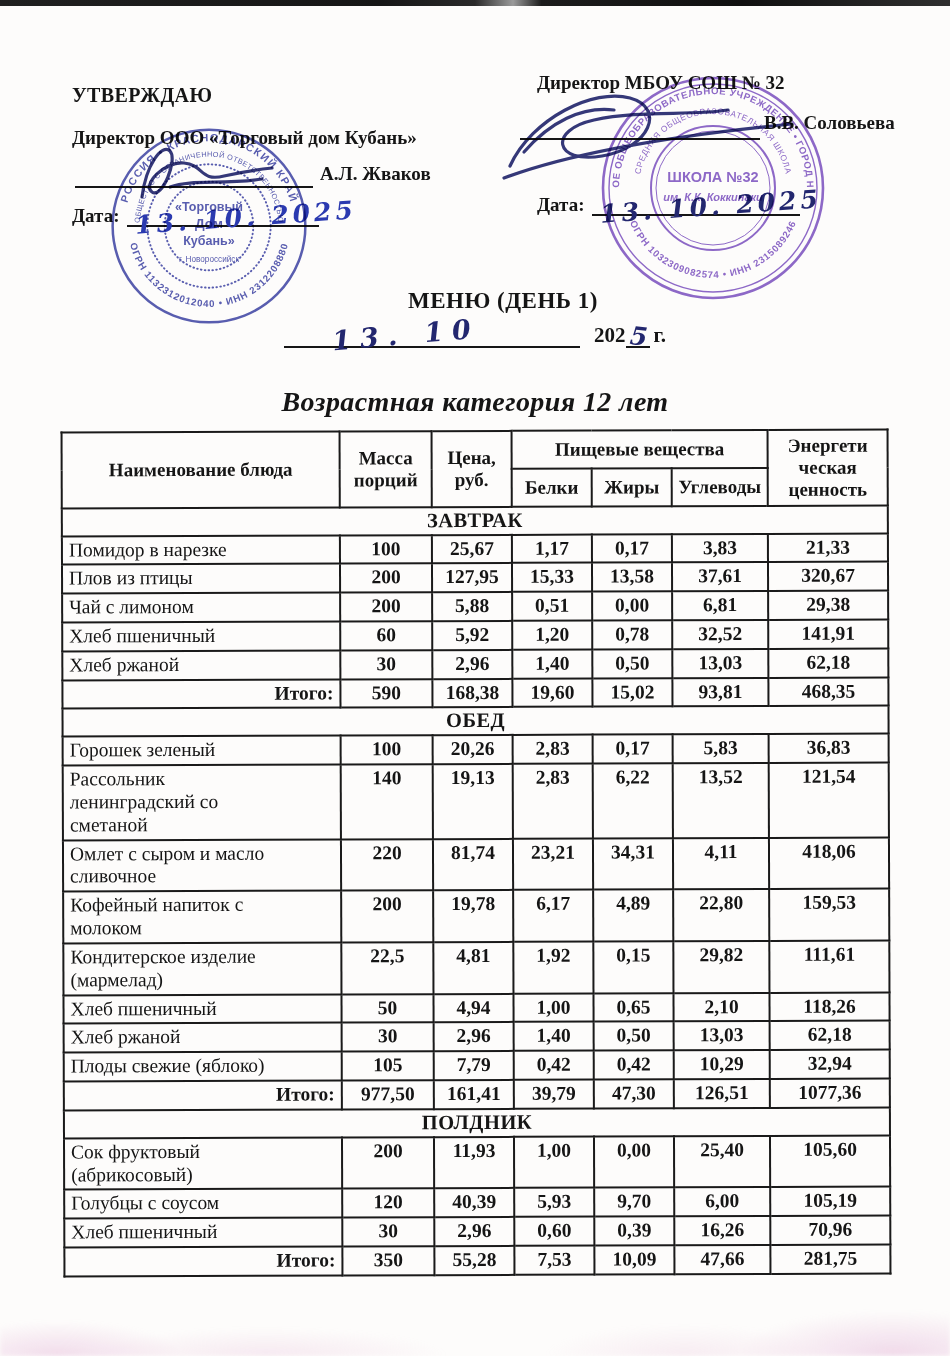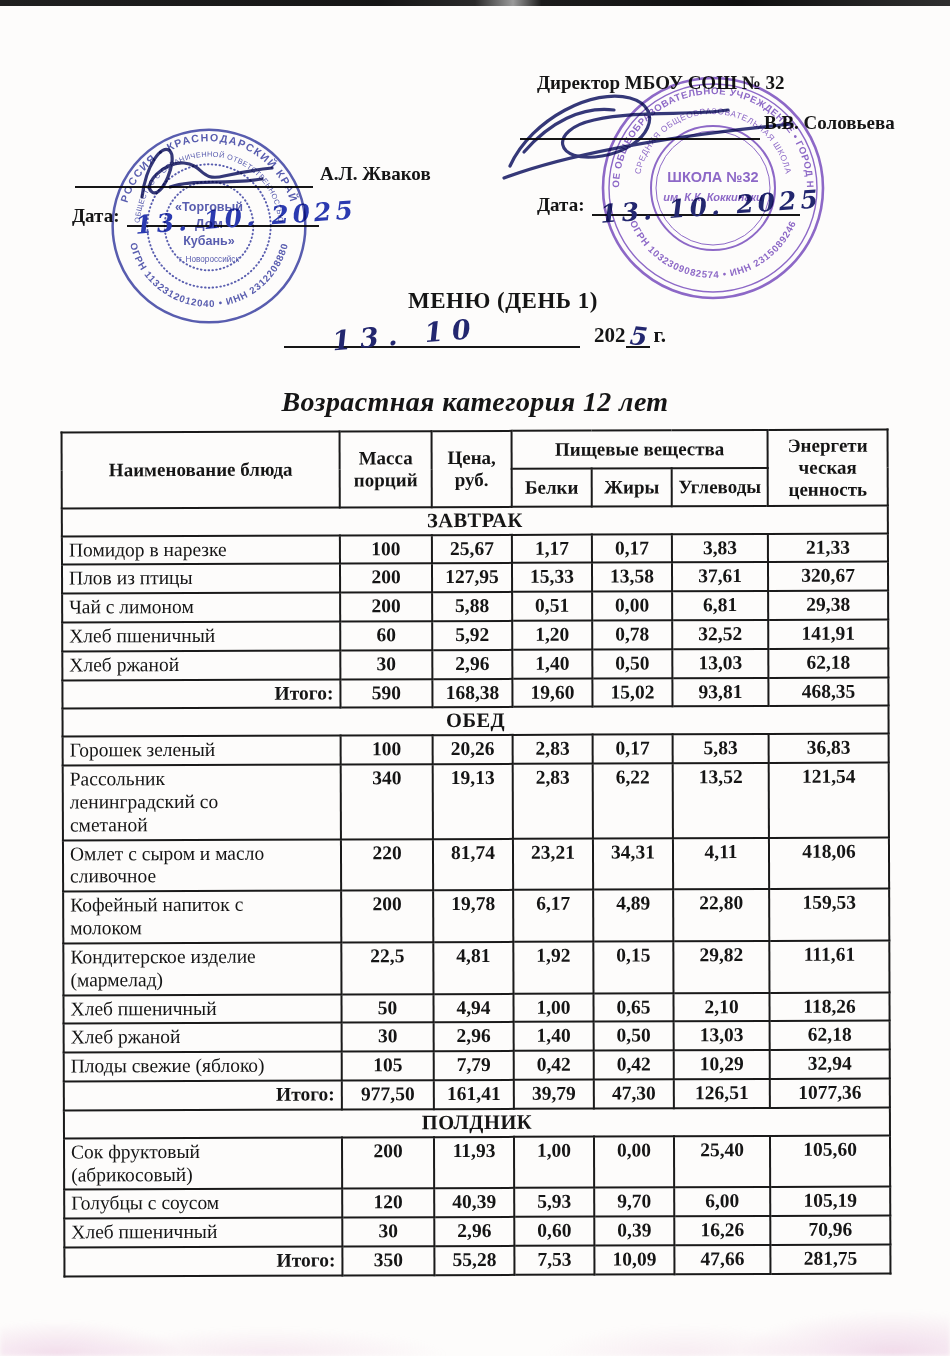--- a/index.html
+++ b/index.html
@@ -71,20 +71,24 @@
   .section-row td{text-align:center;font-weight:bold;font-size:20.5px;padding:1px;letter-spacing:.5px;}
   .total-row td{font-weight:bold;}
   .c-total-label{text-align:right;padding-right:10px;font-weight:bold;white-space:normal;}
 </style>
 </head>
 <body>
 
 <div class="page" style="color: rgb(21, 21, 21);">
   <div class="top-scan-line"></div>
 
+  <section class="approval approval-left">
+    <div class="appr-heading">УТВЕРЖДАЮ</div>
+    <div class="appr-role">Директор ООО «Торговый дом Кубань»</div>
+  </section>
   <div class="sigline sigline-left"></div>
   <div class="signer signer-left">А.Л. Жваков</div>
   <div class="date-row date-left">
     <span>Дата:</span>
     <span class="date-line date-line-left">
       <span class="handwrite hw-date" style="color: rgb(43, 58, 176);">13. 10. 2025</span>
     </span>
   </div>
 
   <section class="approval approval-right">
@@ -270,21 +274,21 @@
           <td class="c-num">20,26</td>
           <td class="c-num">2,83</td>
           <td class="c-num">0,17</td>
           <td class="c-num">5,83</td>
           <td class="c-num">36,83</td>
         </tr>
         <tr>
           <td class="c-name">Рассольник
 ленинградский со
 сметаной</td>
-          <td class="c-num">340</td>
+          <td class="c-num">140</td>
           <td class="c-num">19,13</td>
           <td class="c-num">2,83</td>
           <td class="c-num">6,22</td>
           <td class="c-num">13,52</td>
           <td class="c-num">121,54</td>
         </tr>
         <tr>
           <td class="c-name">Омлет с сыром и масло
 сливочное</td>
           <td class="c-num">220</td>

